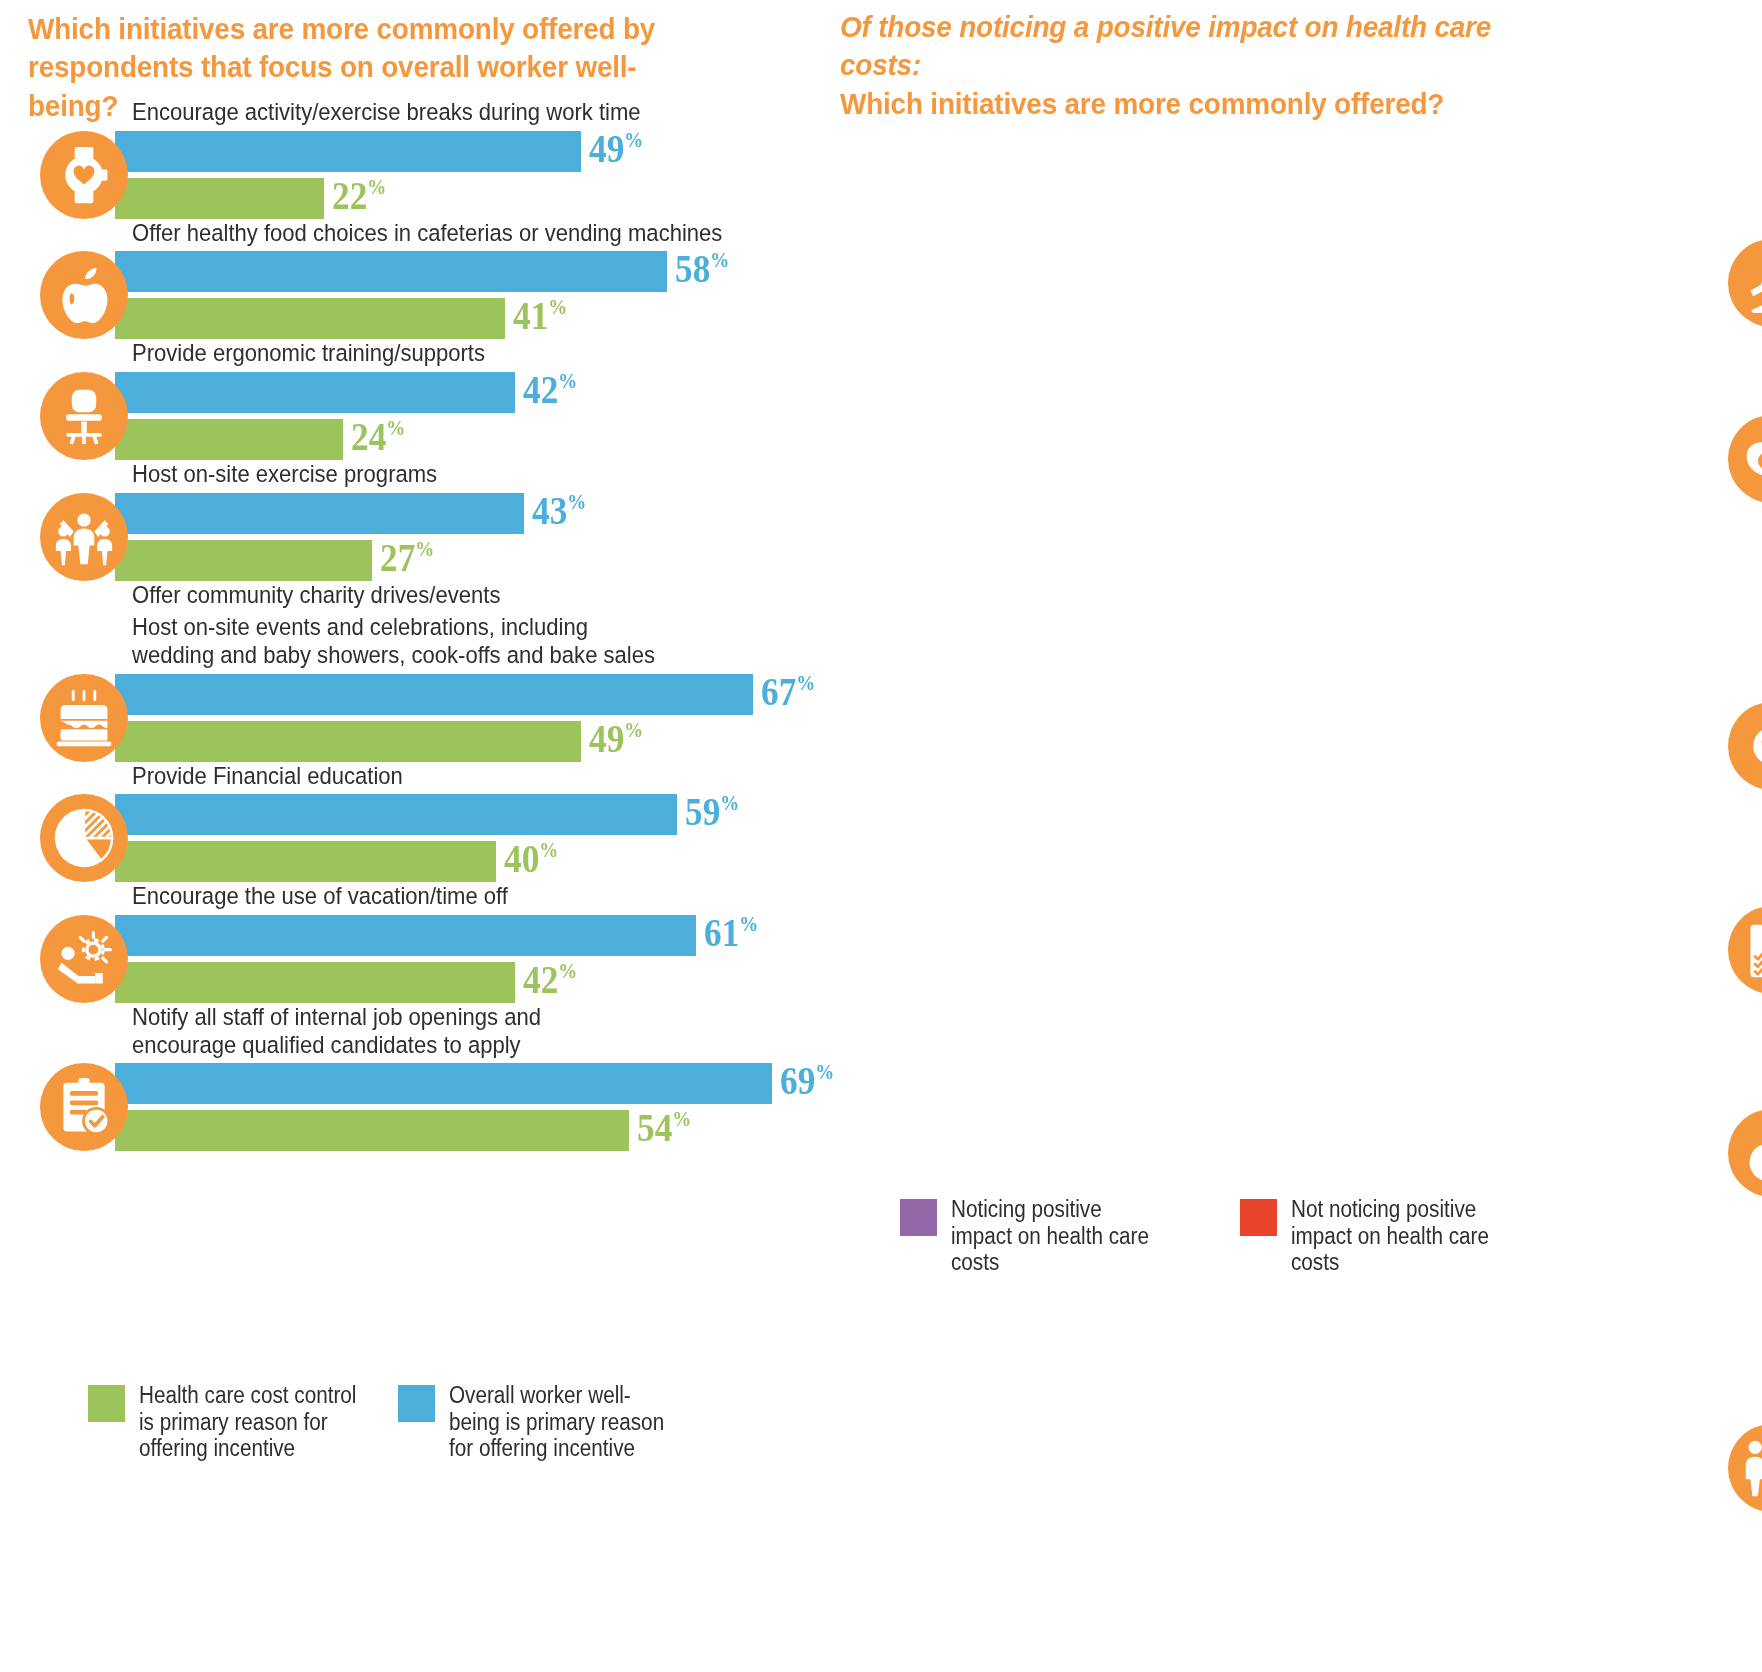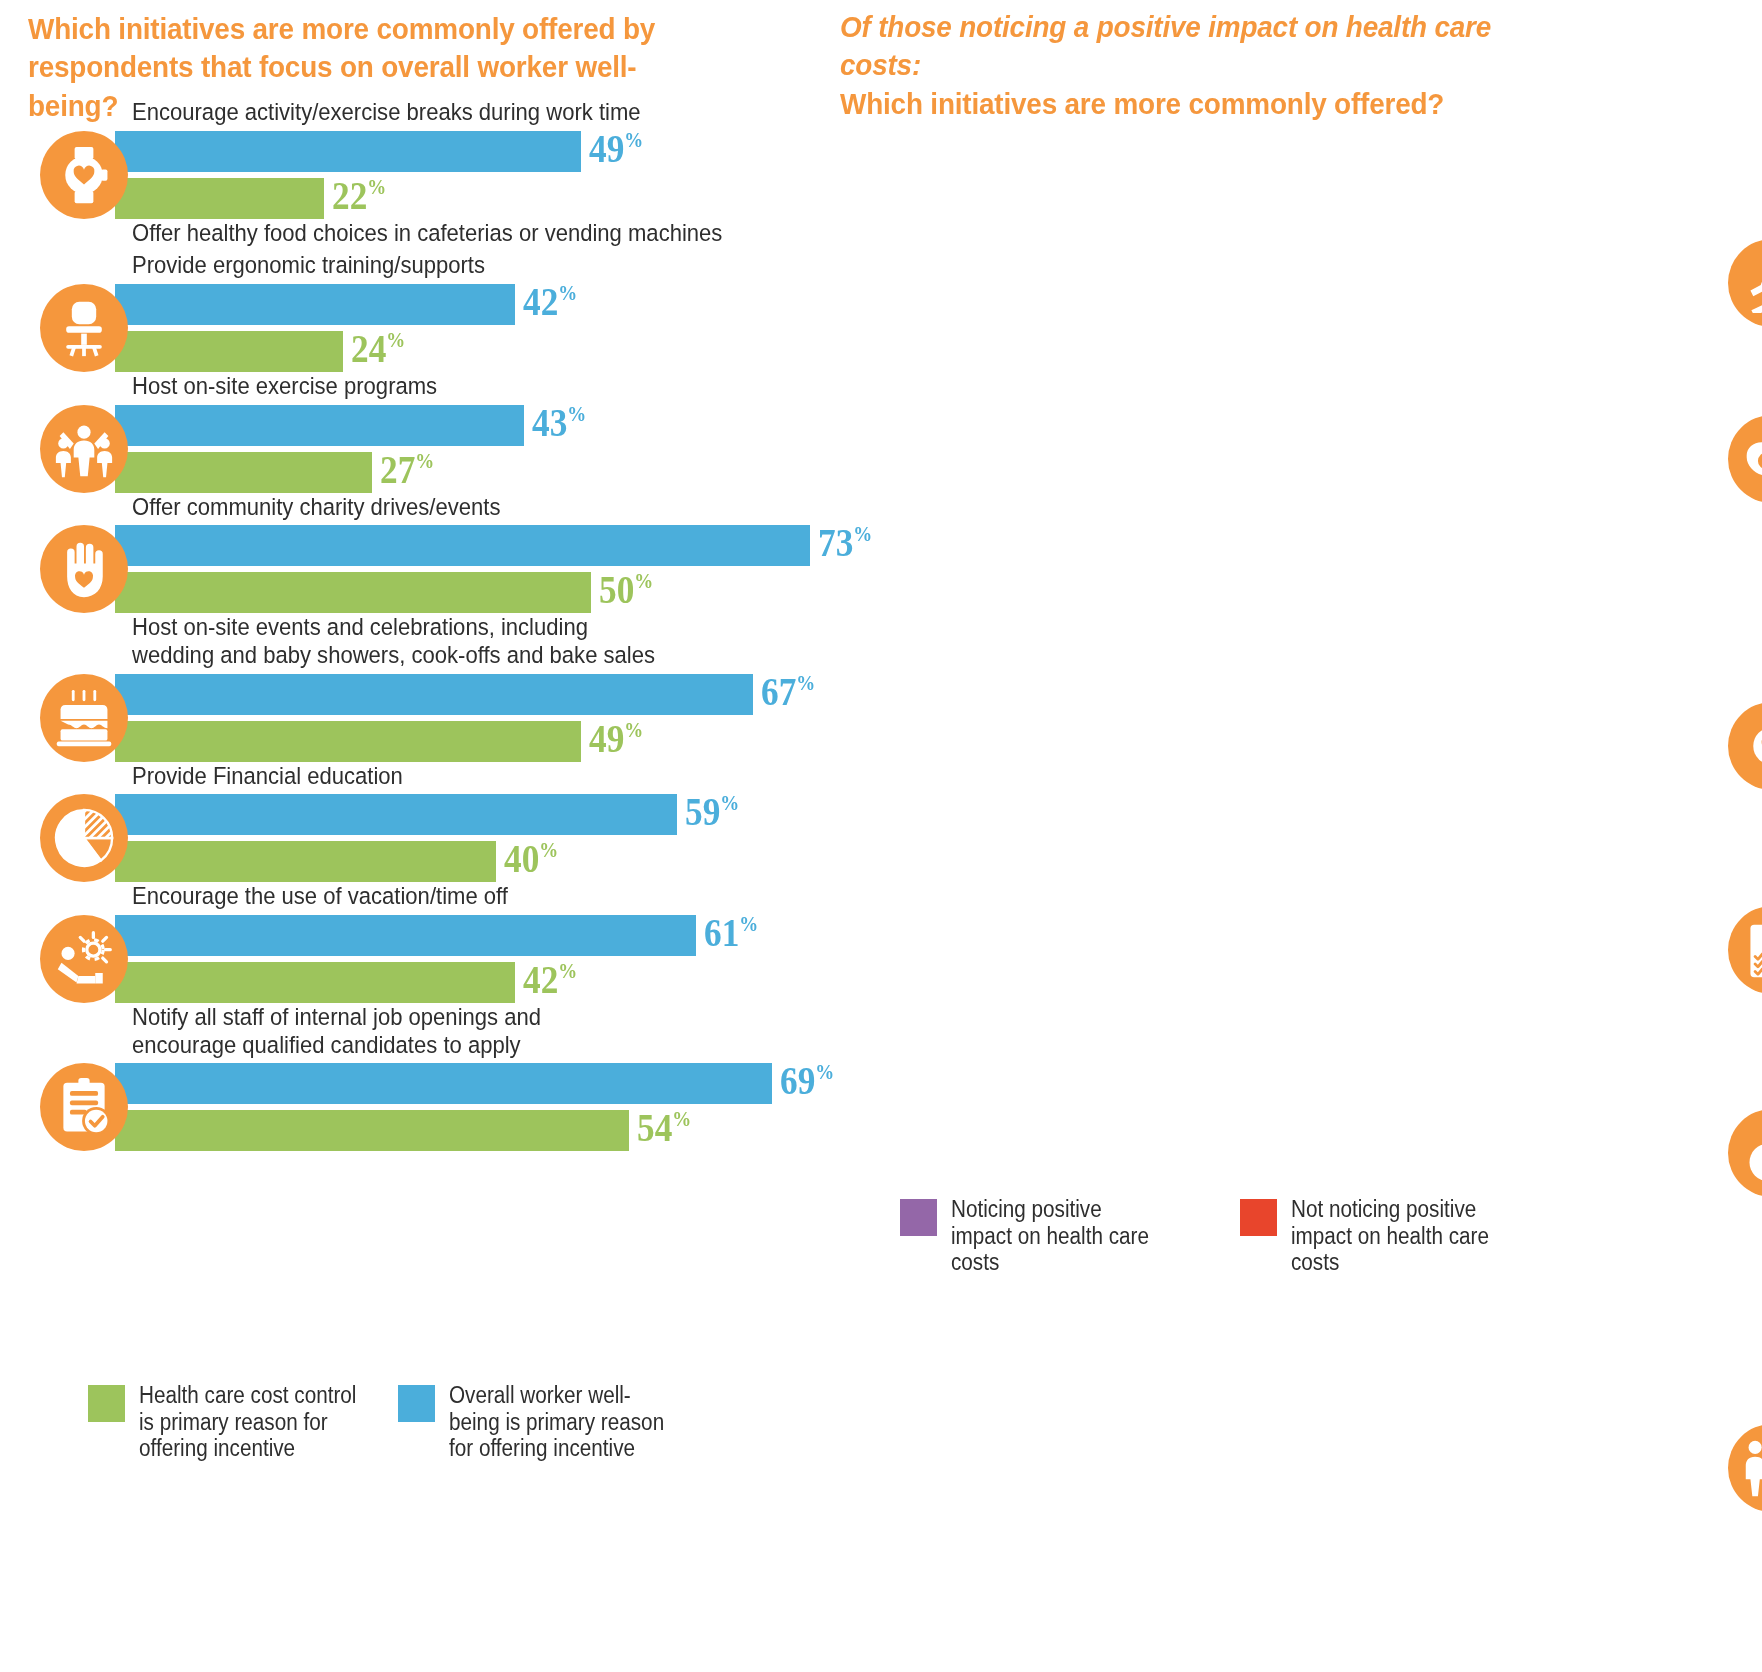--- a/index.html
+++ b/index.html
@@ -126,20 +126,33 @@
               </svg>
             </div>
             <div class="bar top c-blue" style="left: 75px; width: 466.48px;"></div>
             <div class="bar bot c-green" style="left: 75px; width: 209.44px;"></div>
             <div class="bar-val v-top t-blue" style="left: 549.48px;"><span>49</span><span class="pct">%</span></div>
             <div class="bar-val v-bot t-green" style="left: 292.44px;"><span>22</span><span class="pct">%</span></div>
           </div>
         </div>
         <div class="row">
           <div class="row-label">Offer healthy food choices in cafeterias or vending machines</div>
+          <div class="bars">
+            <div class="icon-circle">
+              <svg viewBox="0 0 64 64">
+                <path d="M33 14c1-6 6-10 12-11 1 6-4 11-9 12-1 0-2 0-3-1z"></path>
+                <path d="M44 20c-4 0-7 2-10 2h-1c-3 0-6-2-10-2-8 0-14 7-14 17 0 13 9 25 16 25 3 0 5-2 8-2s5 2 8 2c7 0 16-12 16-25 0-10-6-17-13-17z"></path>
+                <ellipse cx="19" cy="36" rx="2.5" ry="6" fill="#F5973D"></ellipse>
+              </svg>
+            </div>
+            <div class="bar top c-blue" style="left: 75px; width: 552.16px;"></div>
+            <div class="bar bot c-green" style="left: 75px; width: 390.32px;"></div>
+            <div class="bar-val v-top t-blue" style="left: 635.16px;"><span>58</span><span class="pct">%</span></div>
+            <div class="bar-val v-bot t-green" style="left: 473.32px;"><span>41</span><span class="pct">%</span></div>
+          </div>
         </div>
         <div class="row">
           <div class="row-label">Provide ergonomic training/supports</div>
           <div class="bars">
             <div class="icon-circle">
               <svg viewBox="0 0 64 64">
                 <rect x="19" y="4" width="26" height="24" rx="8"></rect>
                 <rect x="13" y="30" width="38" height="7" rx="3"></rect>
                 <rect x="29" y="38" width="6" height="12"></rect>
                 <rect x="13" y="50" width="38" height="4" rx="2"></rect>
@@ -170,32 +183,20 @@
               </svg>
             </div>
             <div class="bar top c-blue" style="left: 75px; width: 409.36px;"></div>
             <div class="bar bot c-green" style="left: 75px; width: 257.04px;"></div>
             <div class="bar-val v-top t-blue" style="left: 492.36px;"><span>43</span><span class="pct">%</span></div>
             <div class="bar-val v-bot t-green" style="left: 340.04px;"><span>27</span><span class="pct">%</span></div>
           </div>
         </div>
         <div class="row">
           <div class="row-label">Offer community charity drives/events</div>
-          <div class="bars">
-            <div class="icon-circle">
-              <svg viewBox="0 0 64 64">
-                <path d="M14 28V14a4 4 0 0 1 8 0v12h2V8a4 4 0 0 1 8 0v18h2V9a4 4 0 0 1 8 0v17h2V16a4 4 0 0 1 8 0v24c0 13-8 22-20 22S14 52 14 40z"></path>
-                <path d="M32 52c-6-4.5-9.5-7.5-9.5-11.5A4.6 4.6 0 0 1 32 38a4.6 4.6 0 0 1 9.5 2.5C41.5 44.5 38 47.5 32 52z" fill="#F5973D"></path>
-              </svg>
-            </div>
-            <div class="bar top c-blue" style="left: 75px; width: 694.96px;"></div>
-            <div class="bar bot c-green" style="left: 75px; width: 476px;"></div>
-            <div class="bar-val v-top t-blue" style="left: 777.96px;"><span>73</span><span class="pct">%</span></div>
-            <div class="bar-val v-bot t-green" style="left: 559px;"><span>50</span><span class="pct">%</span></div>
-          </div>
         </div>
         <div class="row">
           <div class="row-label">Host on-site events and celebrations, including
 wedding and baby showers, cook-offs and bake sales</div>
           <div class="bars">
             <div class="icon-circle">
               <svg viewBox="0 0 64 64">
                 <rect x="19" y="2" width="3" height="12" rx="1.5"></rect>
                 <rect x="30.5" y="2" width="3" height="12" rx="1.5"></rect>
                 <rect x="42" y="2" width="3" height="12" rx="1.5"></rect>

